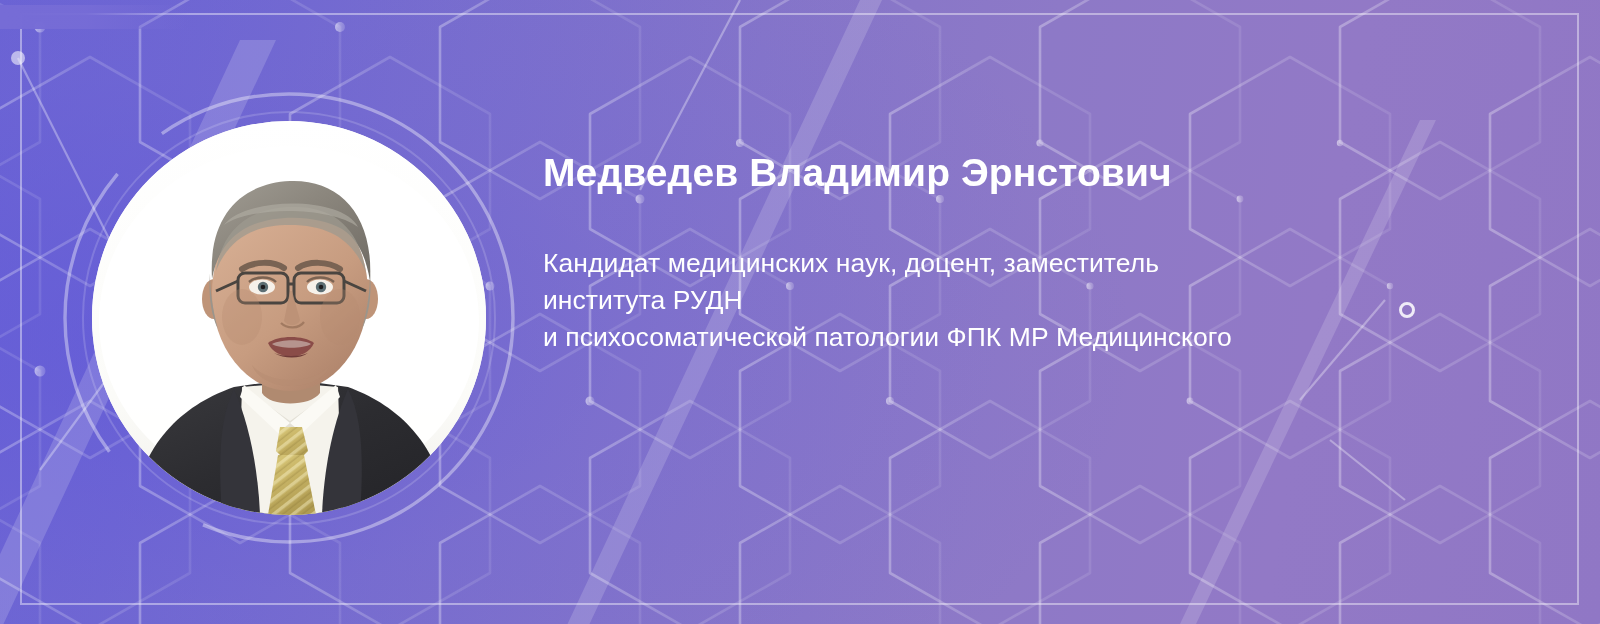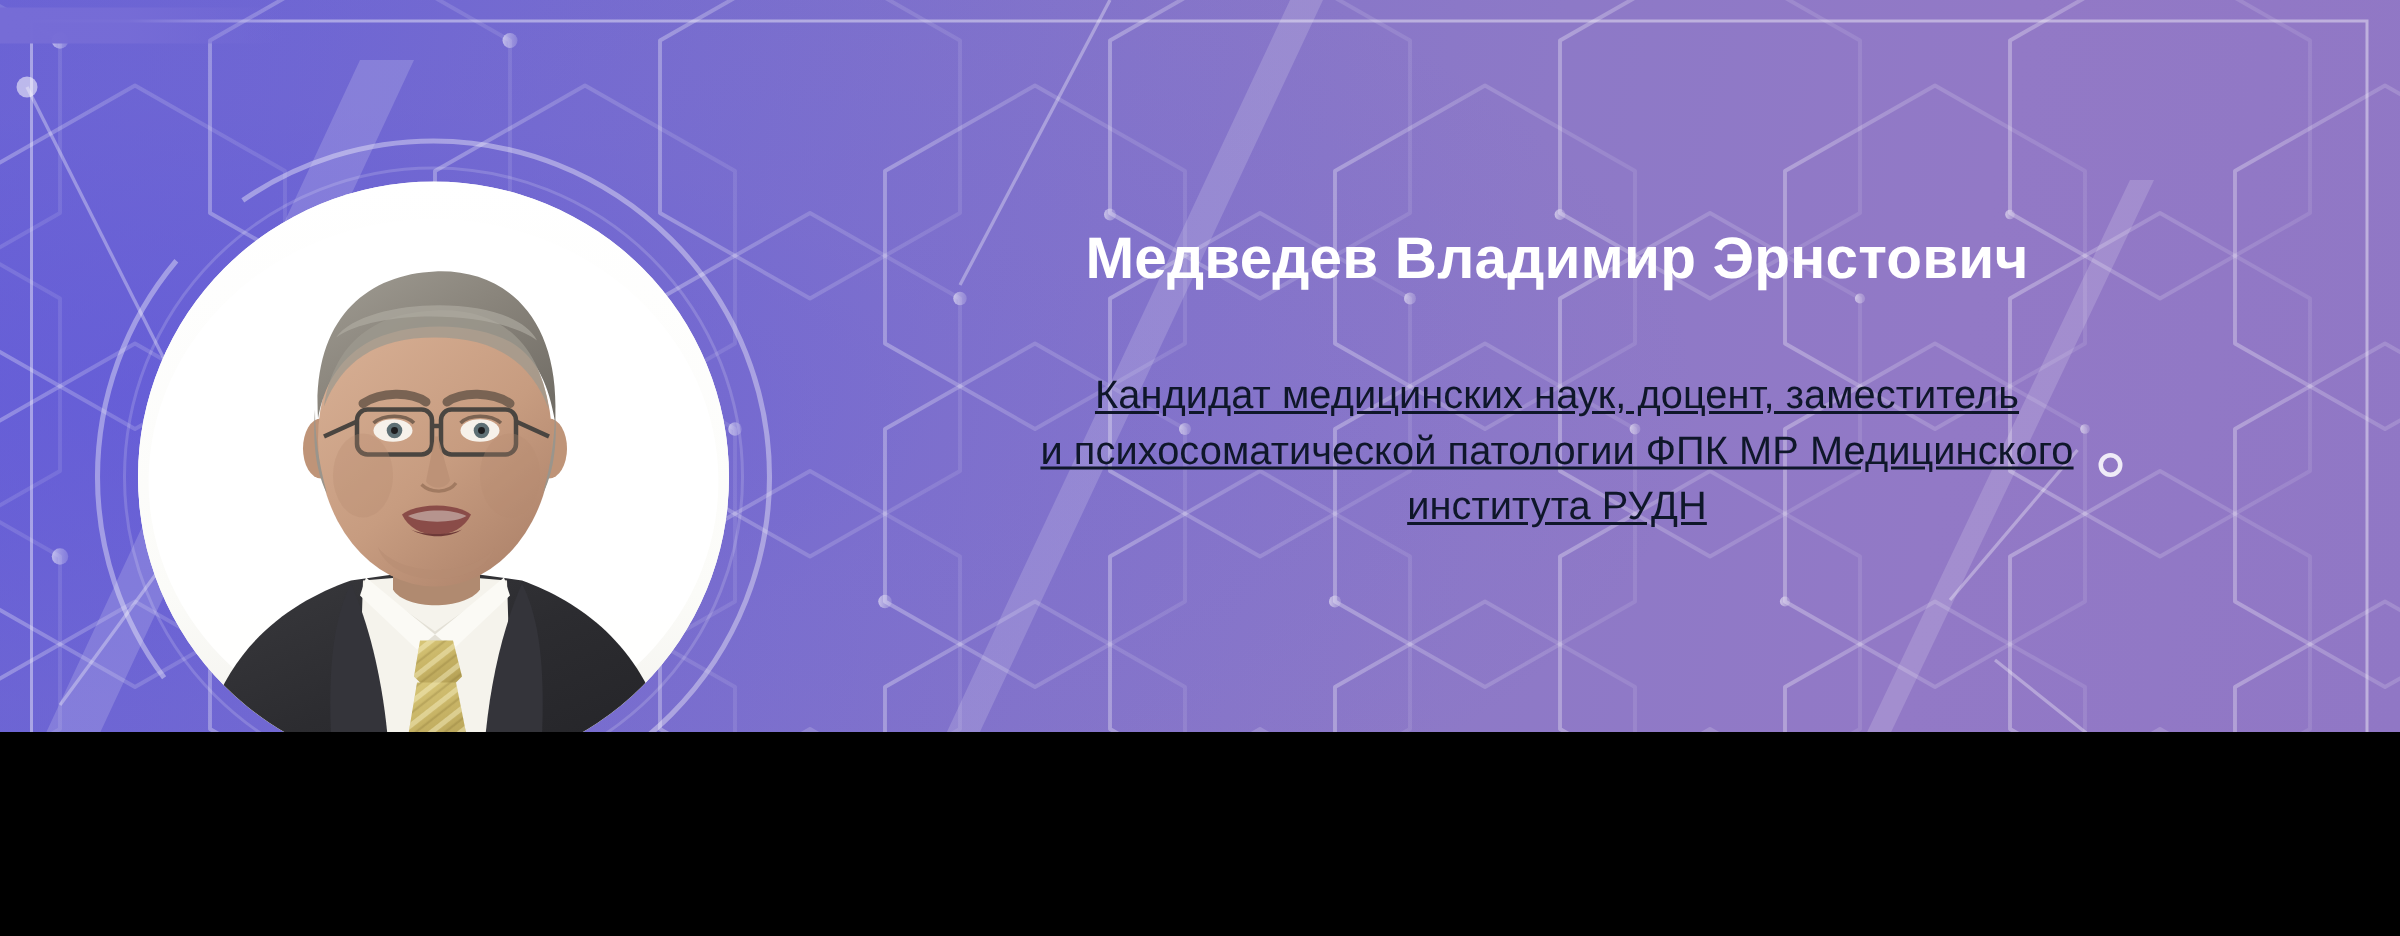--- a/index.html
+++ b/index.html
@@ -3,25 +3,24 @@
 <meta charset="utf-8">
 <style>
   html, body {
     margin: 0;
     padding: 0;
     background: #000;
   }
   #stage {
     position: relative;
     width: 1600px;
-    height: 488px;
+    height: 624px;
     overflow: hidden;
     font-family: "Liberation Sans", sans-serif;
     background: #8a7bc8;
-    text-align: center;
   }
 
   
   .bg-gradient {
     position: absolute;
     inset: 0;
     background: linear-gradient(100deg,
         #6a63d4 0%,
         #6f67d2 12%,
         #7a6fcd 28%,
@@ -116,26 +115,25 @@
     font-weight: 700;
     color: #ffffff;
     letter-spacing: 0.1px;
     line-height: 46px;
     margin: 0;
     white-space: nowrap;
   }
   .bio {
     margin: 0;
     padding-top: 49px;
-    color: #0f172a;
+    color: #ffffff;
     font-size: 26.5px;
     font-weight: 400;
     line-height: 37px;
     letter-spacing: 0.05px;
-    text-decoration: underline;
   }
   .bio-line { display: block; white-space: nowrap; }
 </style>
 </head>
 <body>
 
 <div id="stage">
 
   <div class="bg-gradient"></div>
   <div class="bg-gradient-2"></div>
@@ -379,18 +377,18 @@
     <svg class="ring" viewBox="0 0 470 470">
       <circle cx="235" cy="235" r="224" fill="none" stroke="rgba(255,255,255,0.38)" stroke-width="3.4" stroke-dasharray="560 120 300 60" stroke-dashoffset="120"></circle>
       <circle cx="235" cy="235" r="206" fill="none" stroke="rgba(255,255,255,0.16)" stroke-width="2"></circle>
     </svg>
   </div>
 
   <div class="text-col">
     <h1 class="name-title">Медведев Владимир Эрнстович</h1>
     <div class="bio">
       <span class="bio-line">Кандидат медицинских наук, доцент, заместитель</span>
+      <span class="bio-line">института РУДН</span>
       <span class="bio-line">и психосоматической патологии ФПК МР Медицинского</span>
-      <span class="bio-line">института РУДН</span>
     </div>
   </div>
 
 </div>
 
 </body></html>

